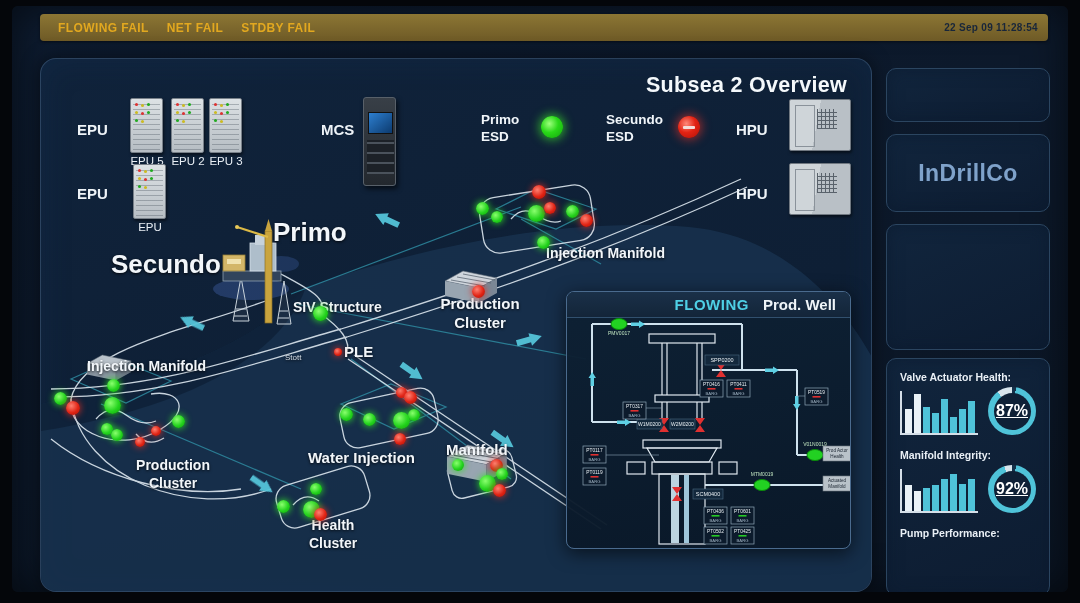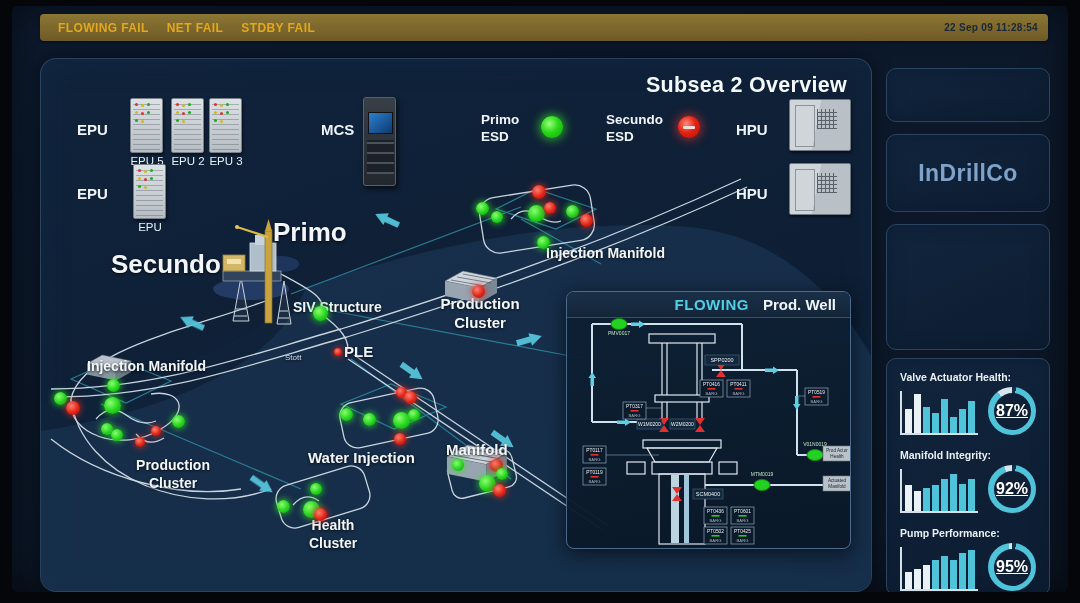--- a/index.html
+++ b/index.html
@@ -459,32 +459,17 @@
               <div class="bar bar-t" style="height: 27px;"></div>
               <div class="bar bar-t" style="height: 32px;"></div>
             </div>
           <div class="donut" style="background: conic-gradient(from 10deg, rgb(79, 195, 217) 0deg, rgb(79, 195, 217) 92%, rgb(217, 229, 236) 92%, rgb(217, 229, 236) 97%, rgb(21, 49, 74) 97%); align-items: center;">
               <span>92%</span>
             </div>
         </div>
       </div>
       <div class="kpi-row" style="top:168px;">
         <div class="kpi-label">Pump Performance:</div>
-        <div class="kpi-body">
-          <div class="bars">
-              <div class="bar bar-w" style="height: 17px;"></div>
-              <div class="bar bar-w" style="height: 20px;"></div>
-              <div class="bar bar-w" style="height: 24px;"></div>
-              <div class="bar bar-t" style="height: 29px;"></div>
-              <div class="bar bar-t" style="height: 33px;"></div>
-              <div class="bar bar-t" style="height: 29px;"></div>
-              <div class="bar bar-t" style="height: 36px;"></div>
-              <div class="bar bar-t" style="height: 39px;"></div>
-            </div>
-          <div class="donut" style="background: conic-gradient(from 10deg, rgb(79, 195, 217) 0deg, rgb(79, 195, 217) 95%, rgb(217, 229, 236) 95%, rgb(217, 229, 236) 97%, rgb(21, 49, 74) 97%);">
-              <span>95%</span>
-            </div>
-        </div>
       </div>
     </div>
 
   </div>
 </div>
 
 </body></html>

